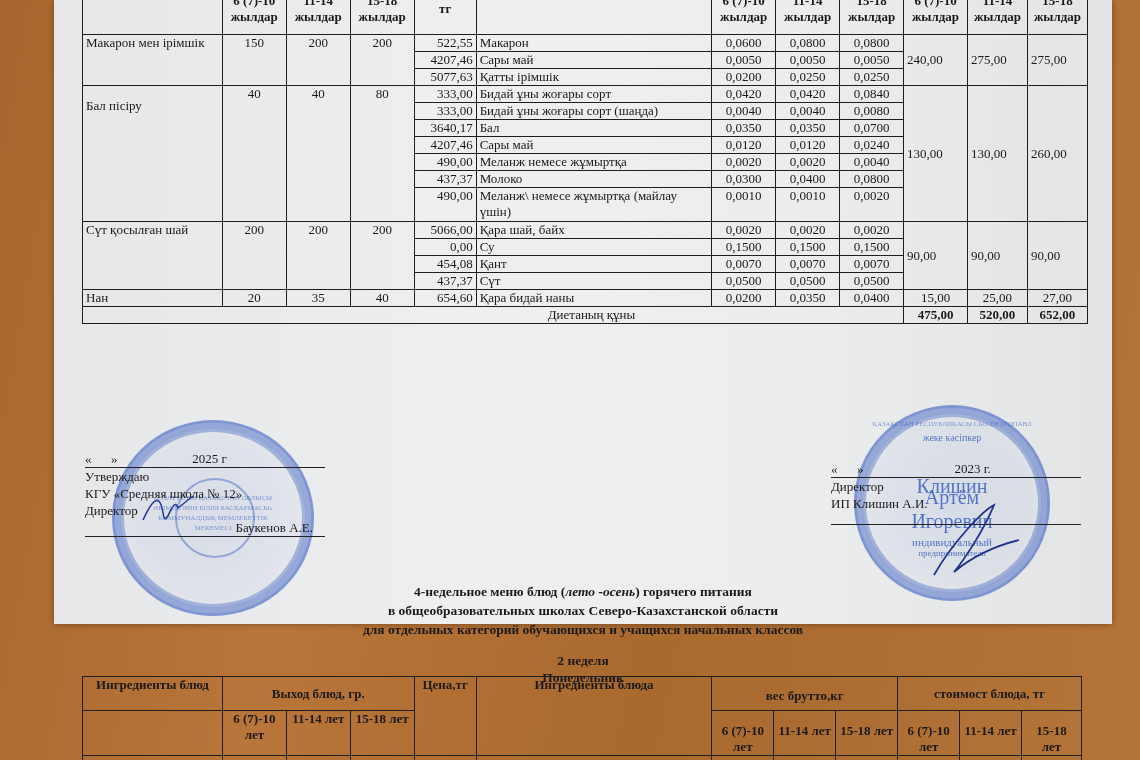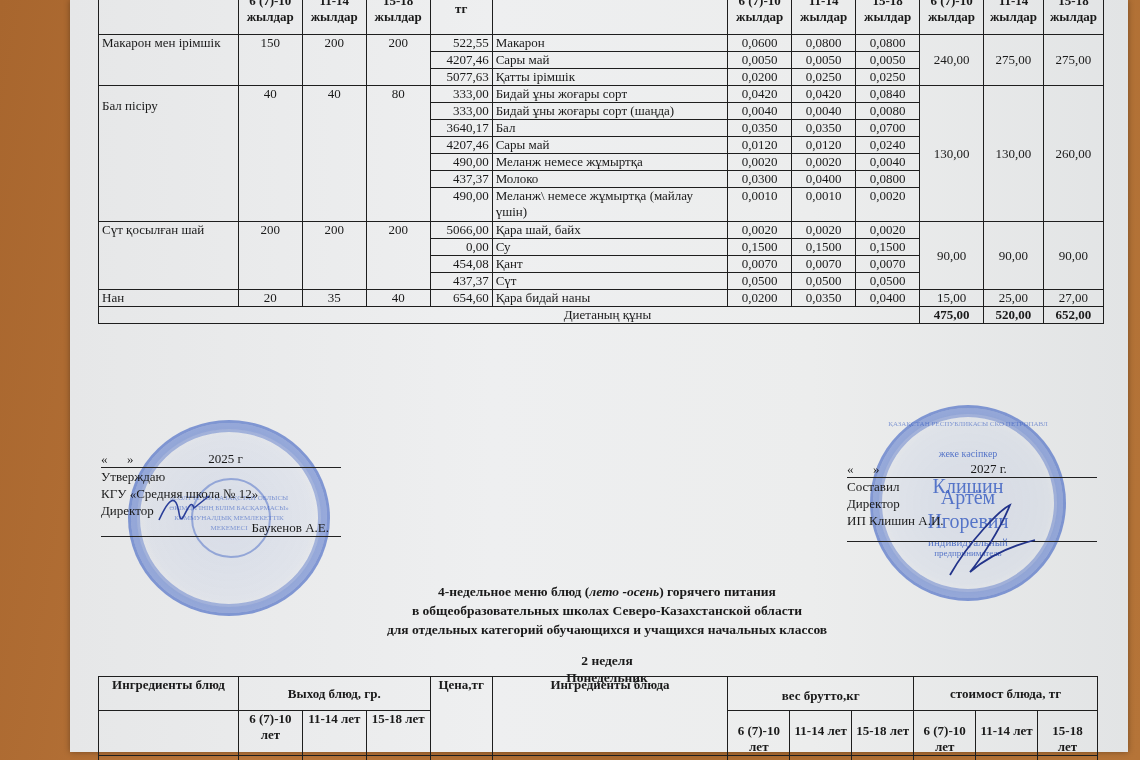--- a/index.html
+++ b/index.html
@@ -3,46 +3,45 @@
 <meta charset="utf-8">
 <style>
   html, body { margin:0; padding:0; }
   body {
     width:1140px; height:760px; overflow:hidden; position:relative;
     background: linear-gradient(100deg, #a8662e 0%, #b9753a 30%, #a9692f 60%, #b57438 100%);
     font-family: "Liberation Serif", "DejaVu Serif", serif;
     color:#1a1a1a;
   }
   .paper {
-    position:absolute; left:54px; top:0; width:1058px; height:752px;
+    position:absolute; left:54px; top:0; width:1058px; height:624px;
     background: linear-gradient(90deg, #e6e7e8 0%, #eeeff0 40%, #eceded 70%, #e2e4e5 100%);
     box-shadow: 0 0 6px rgba(0,0,0,0.35);
-    margin-left: 16px;
   }
   table { border-collapse:collapse; position:absolute; }
   td, th { border:1.3px solid #1e1e1e; padding:0 3px; font-size:13px; line-height:16px; vertical-align:top; }
   .t1 { left:28px; top:-18px; width:1006px; }
   .t1 th { font-weight:bold; font-size:13px; text-align:center; height:18px; vertical-align:middle; }
   .num { text-align:right; }
   .ctr { text-align:center; }
-  .mid { vertical-align:middle; text-align:center; }
+  .mid { vertical-align:middle; }
   .bold { font-weight:bold; }
   .sign-left { position:absolute; left:31px; top:450px; width:240px; font-size:13px; line-height:17px; }
   .sign-right { position:absolute; left:777px; top:460px; width:250px; font-size:13px; line-height:17px; }
   .line { border-bottom:1.2px solid #222; }
   .stamp {
     position:absolute; border-radius:50%;
     border:3px solid rgba(40,80,190,0.55);
     box-shadow: inset 0 0 0 6px rgba(60,100,200,0.15), inset 0 0 0 9px rgba(40,80,190,0.35);
     background: radial-gradient(circle, rgba(70,110,210,0.10) 0%, rgba(70,110,210,0.06) 60%, rgba(0,0,0,0) 70%);
   }
   .stamp-left { left:58px; top:420px; width:196px; height:190px; }
   .stamp-right { left:800px; top:405px; width:190px; height:190px; }
   .stamp-text { position:absolute; color:rgba(40,80,190,0.75); font-family:Liberation Serif, serif; text-align:center; width:100%; }
-  .title-block { position:absolute; left:8px; width:1058px; top:582px; text-align:center; font-weight:bold; font-size:13.5px; line-height:19px; }
+  .title-block { position:absolute; left:0; width:1058px; top:582px; text-align:center; font-weight:bold; font-size:13.5px; line-height:19px; }
   .t2 { left:28px; top:676px; width:1000px; }
   .t2 th { font-weight:bold; font-size:13px; text-align:center; vertical-align:top; line-height:16px; }
 </style>
 </head>
 <body>
 
 <div class="paper">
 
   <table class="t1">
     <colgroup>
@@ -232,31 +231,30 @@
     <div>КГУ «Средняя школа № 12»</div>
     <div>Директор</div>
     <div class="line" style="text-align:right;padding-right:12px"><span>Баукенов А.Е.</span></div>
   </div>
   <svg style="position:absolute;left:84px;top:488px" width="60" height="40">
       <path d="M5 32 C15 10, 22 5, 25 25 S35 5, 40 20 L55 8" stroke="#2b3f9a" stroke-width="1.6" fill="none"></path>
     </svg>
 
   <div class="stamp stamp-right">
     <div class="stamp-text" style="top:12px;font-size:7px;opacity:0.7">ҚАЗАҚСТАН РЕСПУБЛИКАСЫ СКО ПЕТРОПАВЛ</div>
-    <div class="stamp-text" style="top:40px;font-size:10px">жеке кәсіпкер</div>
+    <div class="stamp-text" style="top:24px;font-size:10px">жеке кәсіпкер</div>
     <div class="stamp-text" style="top:67px;font-size:20px">Клишин</div>
     <div class="stamp-text" style="top:78px;font-size:20px">Артём</div>
     <div class="stamp-text" style="top:102px;font-size:20px">Игоревич</div>
     <div class="stamp-text" style="top:128px;font-size:11px">индивидуальный</div>
     <div class="stamp-text" style="top:140px;font-size:9px">предприниматель</div>
   </div>
 
   <div class="sign-right">
-    <div class="line" style="white-space:pre">«      »                            2027 г.</div>
-    <div>Составил</div>
+    <div class="line" style="white-space:pre">«      »                            2023 г.</div>
     <div>Директор</div>
     <div>ИП Клишин А.И.</div>
     <div class="line" style="height:12px"></div>
   </div>
   <svg style="position:absolute;left:870px;top:500px" width="100" height="80">
       <path d="M10 75 C30 40, 60 10, 70 5 C60 30, 40 60, 30 72 C50 55, 75 45, 95 40" stroke="#22338a" stroke-width="1.8" fill="none"></path>
     </svg>
 
   <div class="title-block">
     <div>

